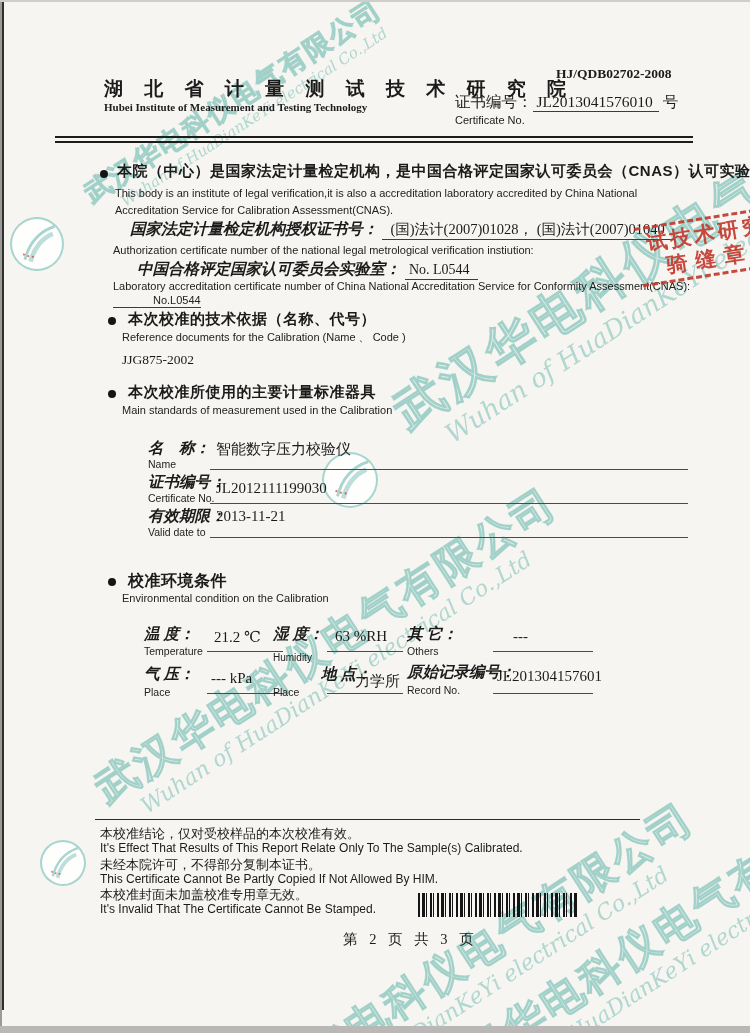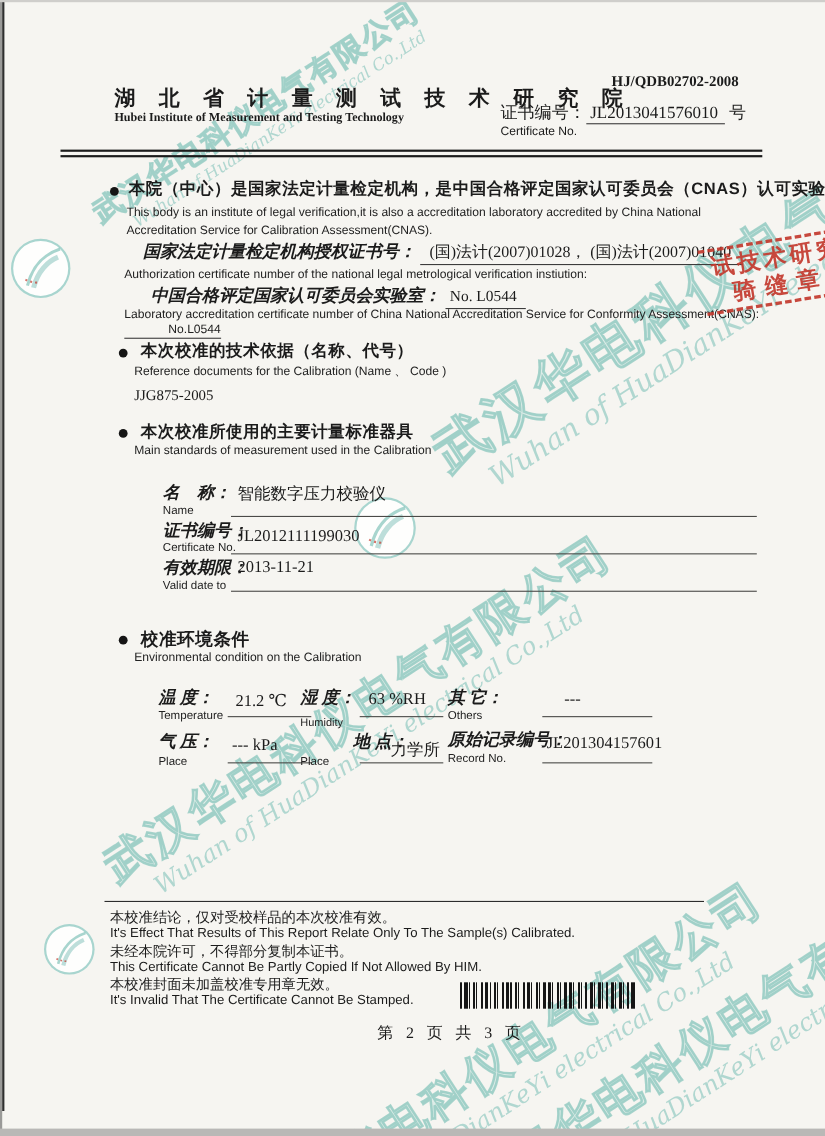--- a/index.html
+++ b/index.html
@@ -132,21 +132,21 @@
   <div class="abs en-sub uline" style="left:113px;top:294px;padding-bottom:1px;padding-left:40px;">No.L0544</div>
 
   <div class="abs stamp" style="left:634px;top:228px;width:132px;">
     <div class="s1">试技术研究</div>
     <div class="s2">骑缝章</div>
   </div>
 
   <div class="abs bullet" style="left:108px;top:317px;"></div>
   <div class="abs cn-head" style="left:128px;top:310px;">本次校准的技术依据（名称、代号）</div>
   <div class="abs en-sub" style="left:122px;top:330px;">Reference documents for the Calibration (Name 、 Code )</div>
-  <div class="abs serif" style="left:122px;top:352px;font-size:13.5px;">JJG875-2005</div>
+  <div class="abs serif" style="left:122px;top:352px;font-size:13.5px;">JJG875-2002</div>
 
   <div class="abs bullet" style="left:108px;top:390px;"></div>
   <div class="abs cn-head" style="left:128px;top:383px;text-align:right;">本次校准所使用的主要计量标准器具</div>
   <div class="abs en-sub" style="left:122px;top:404px;">Main standards of measurement used in the Calibration</div>
 
   <div class="abs kai" style="left:148px;top:438px;">名　称：</div>
   <div class="abs en-sub" style="left:148px;top:458px;font-size:10.5px;">Name</div>
   <div class="abs val" style="left:216px;top:440px;">智能数字压力校验仪</div>
   <div class="abs rule-line" style="left:210px;top:469px;width:478px;"></div>
 

